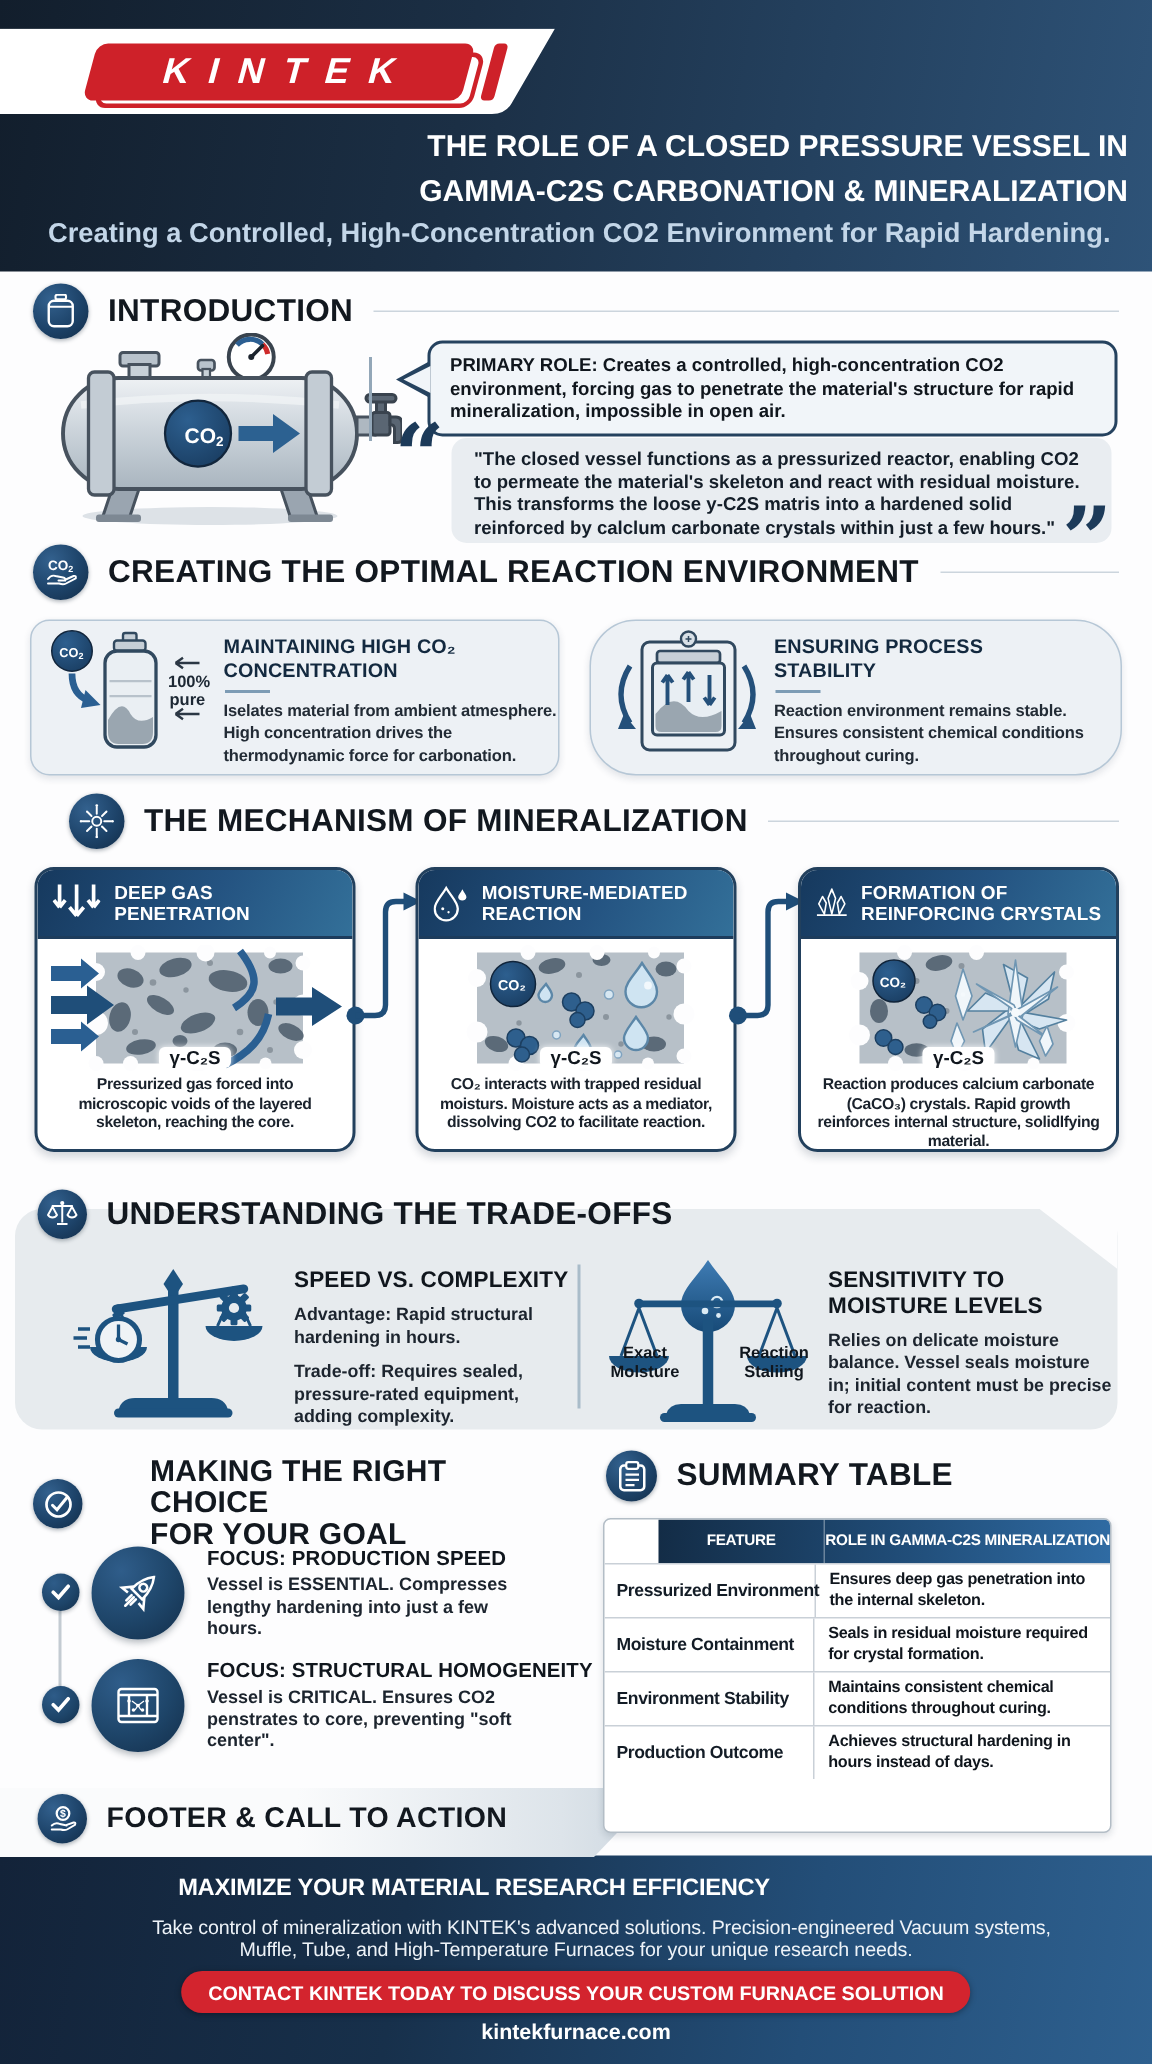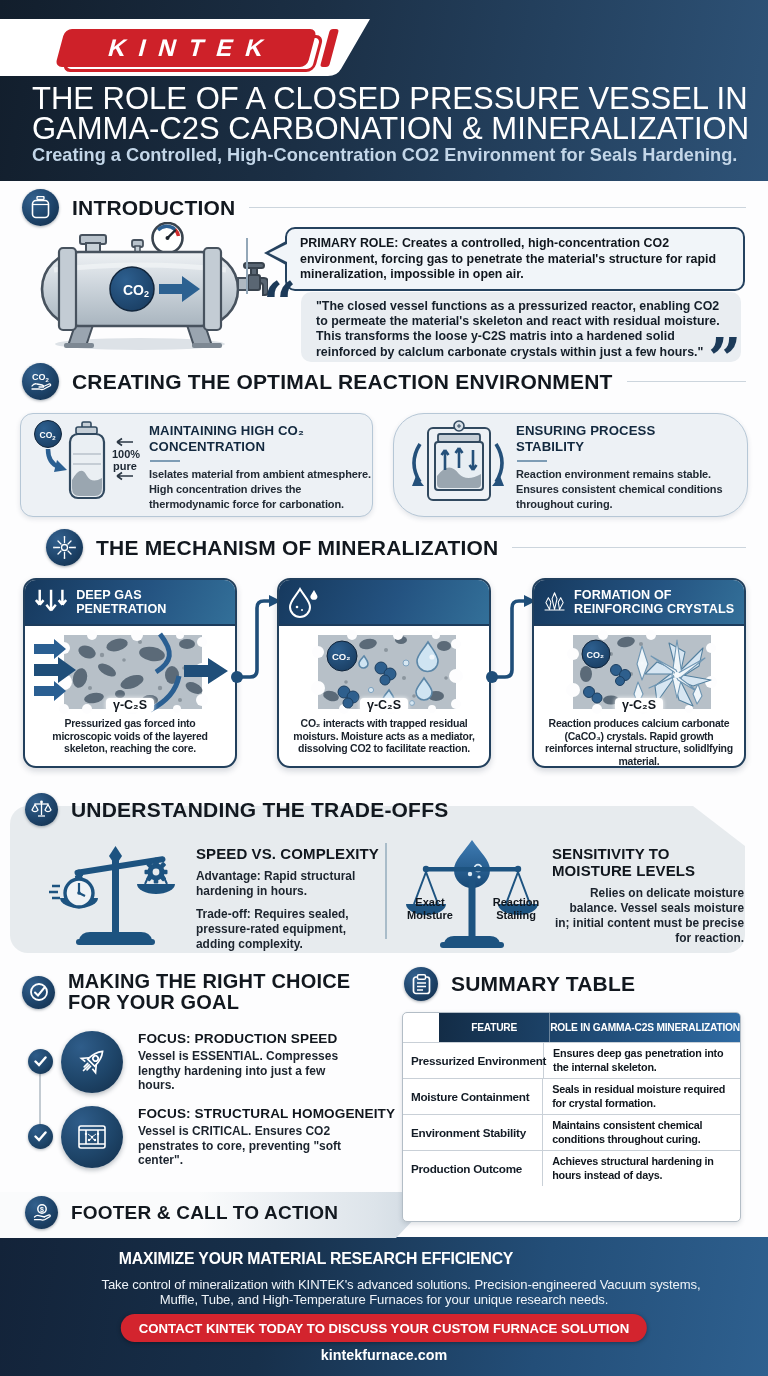--- a/index.html
+++ b/index.html
@@ -31,21 +31,21 @@
 .logo-pill span {
   color:#ffffff; font-size:24px; font-weight:bold; letter-spacing:13px;
   padding-left:13px; font-family:"Liberation Sans", sans-serif;
 }
 .logo-slash {
   position:absolute; left:325px; top:29px; width:9px; height:38px;
   background:#ce2129; border-radius:3px; transform:skewX(-15deg);
 }
 .header-title {
   position:absolute; left:32px; top:84px; width:720px;
-  color:#ffffff; font-size:31px; font-weight:400; line-height:29.5px; letter-spacing:0px;
+  color:#ffffff; font-size:20px; font-weight:700; line-height:29.5px; letter-spacing:0px;text-align:right;
 }
 .header-subtitle {
   position:absolute; left:32px; top:145px; width:720px;
   color:#c3d6e8; font-size:18.2px; font-weight:600;
 }
 
 
 .sec-head { position:absolute; left:22px; width:726px; display:flex; align-items:center; z-index:4; }
 .sec-icon {
   width:37px; height:37px; border-radius:50%; flex:0 0 37px;
@@ -184,21 +184,21 @@
     <div class="logo-banner"></div>
     <div class="logo-echo"></div>
     <div class="logo-pill">
       <span>KINTEK</span>
     </div>
     <div class="logo-slash"></div>
     <div class="header-title">
       <div>THE ROLE OF A CLOSED PRESSURE VESSEL IN</div>
       <div>GAMMA-C2S CARBONATION &amp; MINERALIZATION</div>
     </div>
-    <div class="header-subtitle">Creating a Controlled, High-Concentration CO2 Environment for Seals Hardening.</div>
+    <div class="header-subtitle">Creating a Controlled, High-Concentration CO2 Environment for Rapid Hardening.</div>
   </div>
 
   <div class="sec-head" style="top:189px;">
     <div class="sec-icon">
       <svg width="21" height="23" viewBox="0 0 21 23">
         <rect x="7" y="0.5" width="7" height="3" rx="1" fill="none" stroke="#ffffff" stroke-width="1.4"></rect>
         <rect x="2.5" y="4.5" width="16" height="17" rx="3.5" fill="none" stroke="#ffffff" stroke-width="1.6"></rect>
         <path d="M3 8.5 H18" stroke="#ffffff" stroke-width="1.2"></path>
       </svg>
     </div>
@@ -410,20 +410,21 @@
   </svg>
 
   <div class="mech-card" style="left:277px;">
     <div class="mech-head">
       <svg width="30" height="32" viewBox="0 0 30 32">
         <path d="M11 3 C15 10 21 15 21 21 A10 10 0 0 1 1 21 C1 15 7 10 11 3 Z" fill="none" stroke="#ffffff" stroke-width="2"></path>
         <circle cx="8" cy="21" r="1.3" fill="#fff"></circle>
           <circle cx="13" cy="24" r="1" fill="#fff"></circle>
         <path d="M25 4 C26.5 7 28.5 9 28.5 11 A3.7 3.7 0 0 1 21.3 11 C21.3 9 23.5 7 25 4 Z" fill="#ffffff"></path>
       </svg>
+      <div class="mech-head-title">MOISTURE-MEDIATED REACTION</div>
     </div>
     <svg class="mech-img" viewBox="0 0 200 84">
       <rect x="32" y="5" width="138" height="74" fill="#b7c0c8"></rect>
       <g fill="#5b6a78">
         <ellipse cx="82" cy="14" rx="9" ry="5" transform="rotate(-12 82 14)"></ellipse>
         <ellipse cx="158" cy="16" rx="7" ry="5"></ellipse>
         <ellipse cx="45" cy="66" rx="8" ry="5" transform="rotate(18 45 66)"></ellipse>
         <ellipse cx="150" cy="66" rx="8" ry="5"></ellipse>
         <ellipse cx="115" cy="10" rx="6" ry="4"></ellipse>
       </g>
@@ -640,24 +641,24 @@
     <path d="M8 64 H48 A20 11 0 0 1 8 64 Z" fill="#1d5380"></path>
     <path d="M100 64 H140 A20 11 0 0 1 100 64 Z" fill="#1d5380"></path>
     <path d="M56 96 H92 Q100 96 102 103 H46 Q48 96 56 96 Z" fill="#1d5380"></path>
     <rect x="42" y="102" width="64" height="6" rx="3" fill="#1d5380"></rect>
   </svg>
   <div class="pan-label" style="left:400px; top:884px; width:60px;">Exact Molsture</div>
   <div class="pan-label" style="left:484px; top:884px; width:64px;">Reaction Staliing</div>
 
   <div class="trade-title-block" style="left:552px; top:845px; width:192px;">
     <div class="trade-sub-title">SENSITIVITY TO MOISTURE LEVELS</div>
-    <div class="trade-para" style="margin-top:7px;text-align:right;">Relies on delicate moisture balance. Vessel seals moisture in; initial content must be precise for reaction.</div>
-  </div>
-
-  <div class="sec-head" style="top:971px; width:360px;">
+    <div class="trade-para" style="margin-top:7px;">Relies on delicate moisture balance. Vessel seals moisture in; initial content must be precise for reaction.</div>
+  </div>
+
+  <div class="sec-head" style="top:971px; width:360px;gap:32px;">
     <div class="sec-icon" style="width:33px; height:33px; flex:0 0 33px;">
       <svg width="20" height="20" viewBox="0 0 20 20">
         <circle cx="10" cy="10" r="8" fill="none" stroke="#ffffff" stroke-width="1.8"></circle>
         <path d="M6 10.5 L9 13.5 L15.5 5.5" fill="none" stroke="#ffffff" stroke-width="2" stroke-linecap="round"></path>
       </svg>
     </div>
     <div class="sec-title" style="white-space:normal; line-height:21px; font-size:20px;">
       <div>MAKING THE RIGHT CHOICE</div>
       <div>FOR YOUR GOAL</div>
     </div>

